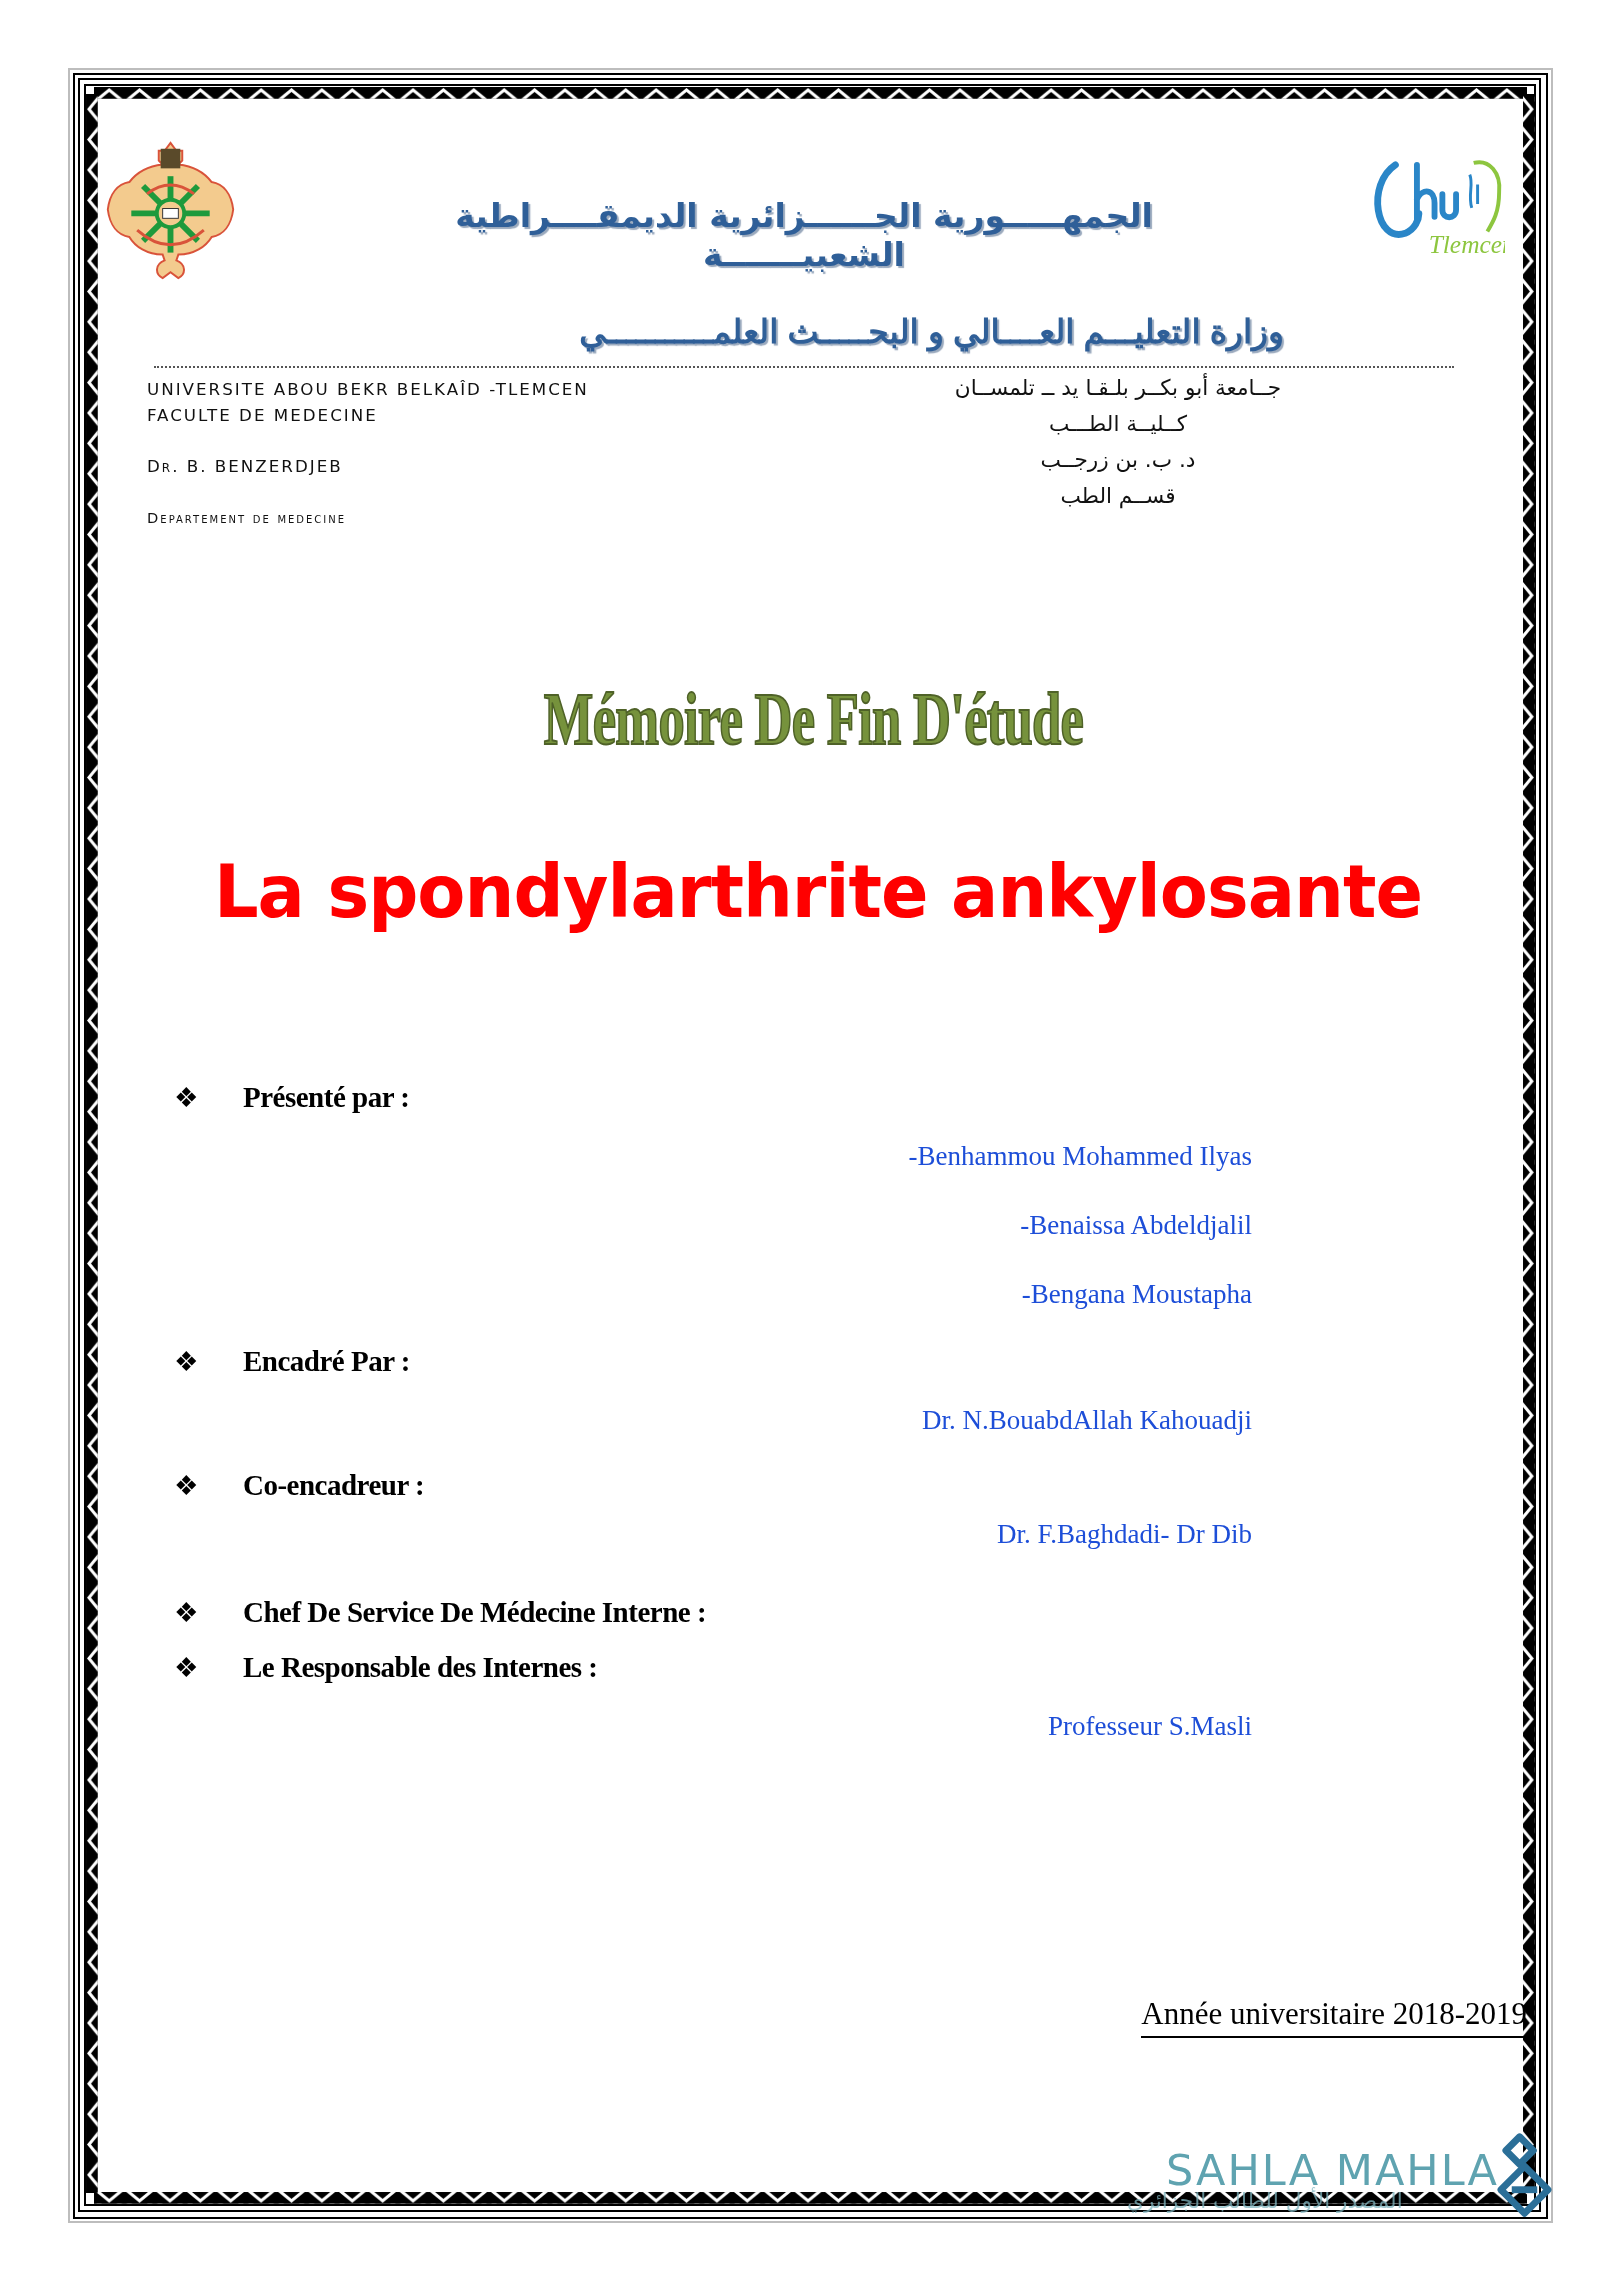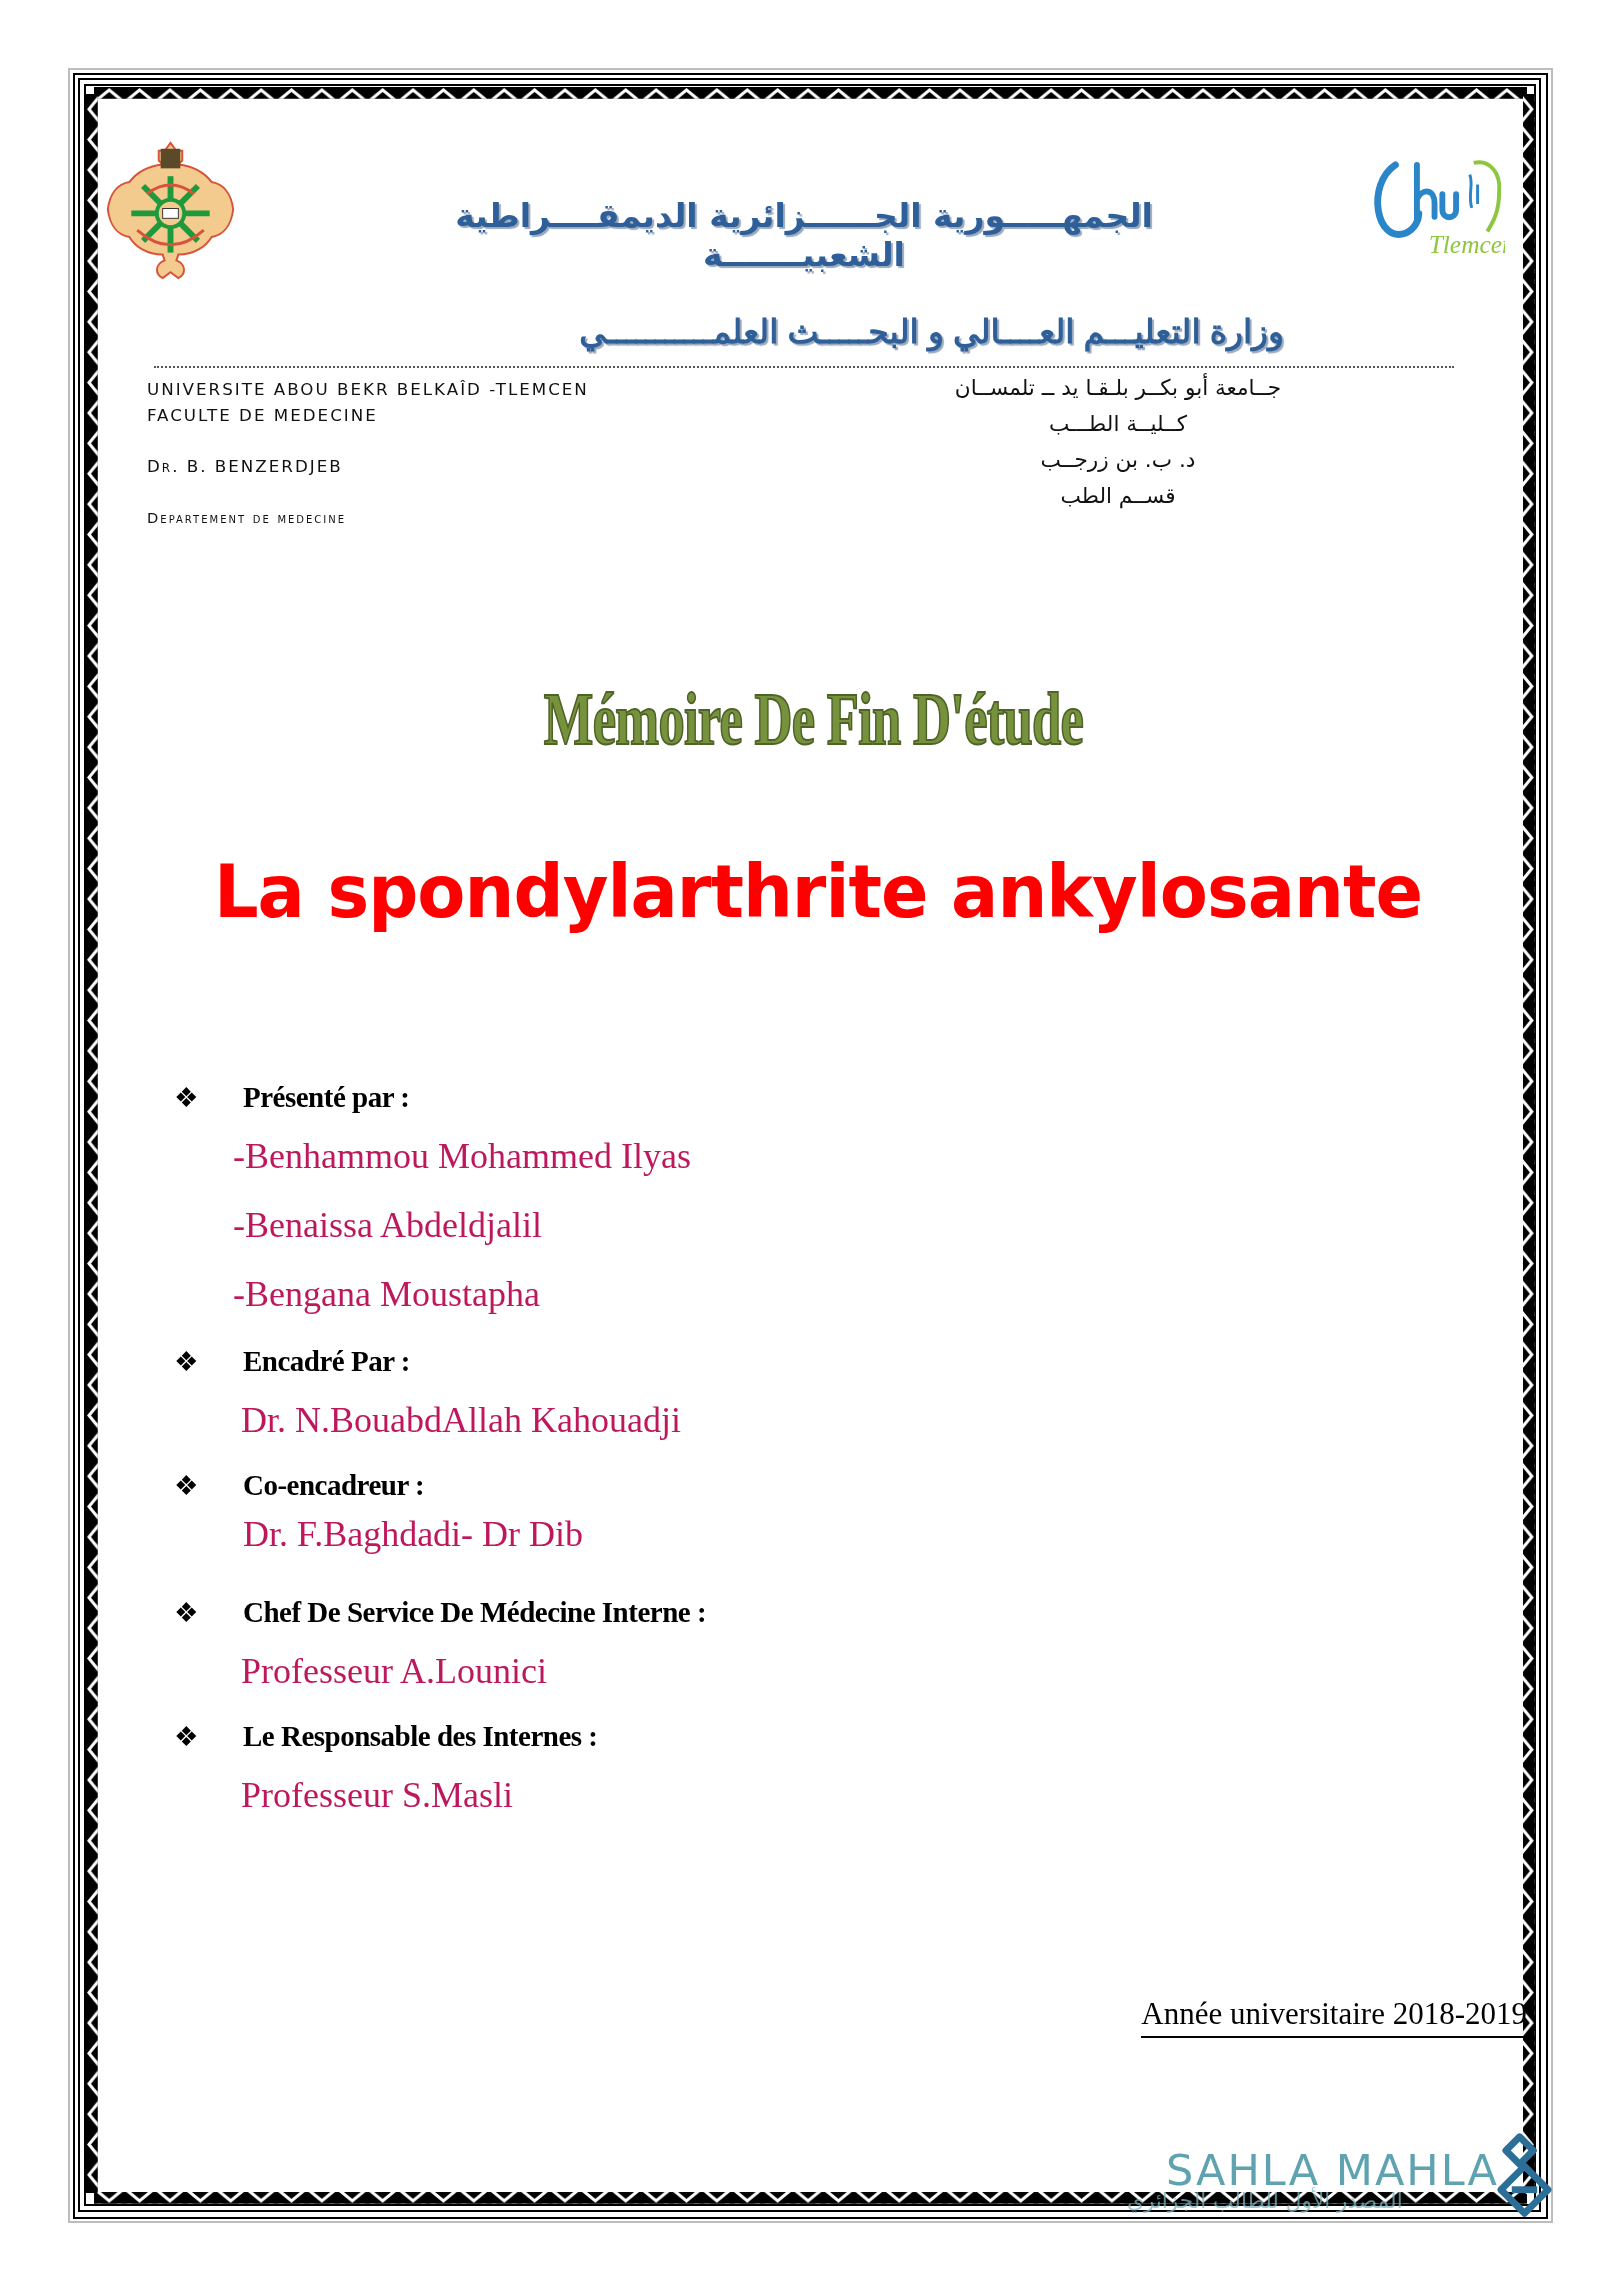--- a/index.html
+++ b/index.html
@@ -39,21 +39,21 @@
     -webkit-text-stroke:2px #4F6228; letter-spacing:-1px; }
   .main-title { left:137px; top:849px; width:1362px; text-align:center;
     font-family:"DejaVu Sans", sans-serif; font-weight:bold; font-size:73px; color:#FF0000;
     letter-spacing:-1px; transform:scaleX(0.96); }
 
   
   .credits { left:174px; top:1073px; width:1078px; }
   .sec-head { display:flex; align-items:center; height:49px; margin-top:0; }
   .bullet { width:69px; font-size:27.4px; color:#000; font-family:"DejaVu Sans", sans-serif; }
   .sec-label { font-weight:bold; font-size:29px; color:#000; letter-spacing:-0.5px; }
-  .sec-value { font-size:36px; color:#be185d; height:69px; line-height:69px; }
+  .sec-value { font-size:27px; color:#1d4ed8; height:69px; line-height:69px;text-align:right; }
 
   
   .year { left:1049px; top:1996px; width:478px; text-align:right;
     font-family:"Liberation Serif", serif; font-size:31px; color:#000; }
   .year span { border-bottom:2.9px solid #000; padding-bottom:5px; }
   .wm-title { left:1127px; top:2145px; width:372px; text-align:right;
     font-family:"DejaVu Sans", sans-serif; font-size:43px; color:#5FA3B0; letter-spacing:2px; }
   .wm-sub { left:1127px; top:2188px; width:372px; text-align:left; direction:rtl;
     font-family:"DejaVu Sans", sans-serif; font-size:21.6px; color:#7FB5BF; opacity:0.75; }
   .wm-logo { left:1490px; top:2127px; width:69px; height:98px; }
@@ -170,21 +170,20 @@
   <div class="sec-head" style="margin-top:5.9px;">
     <span class="bullet">❖</span>
     <span class="sec-label">Co-encadreur :</span>
   </div>
   <div class="sec-value" style="padding-left:69px;height:59px;line-height:49px;">Dr. F.Baghdadi- Dr Dib</div>
 
   <div class="sec-head" style="margin-top:19.6px;">
     <span class="bullet">❖</span>
     <span class="sec-label">Chef  De Service De Médecine Interne :</span>
   </div>
-  <div class="sec-value" style="padding-left:67px;">Professeur A.Lounici</div>
 
   <div class="sec-head" style="margin-top:5.9px;">
     <span class="bullet">❖</span>
     <span class="sec-label">Le Responsable des Internes :</span>
   </div>
   <div class="sec-value" style="padding-left:67px;">Professeur  S.Masli</div>
 </div>
 
 <div class="abs year"><span>Année universitaire 2018-2019</span></div>
 

